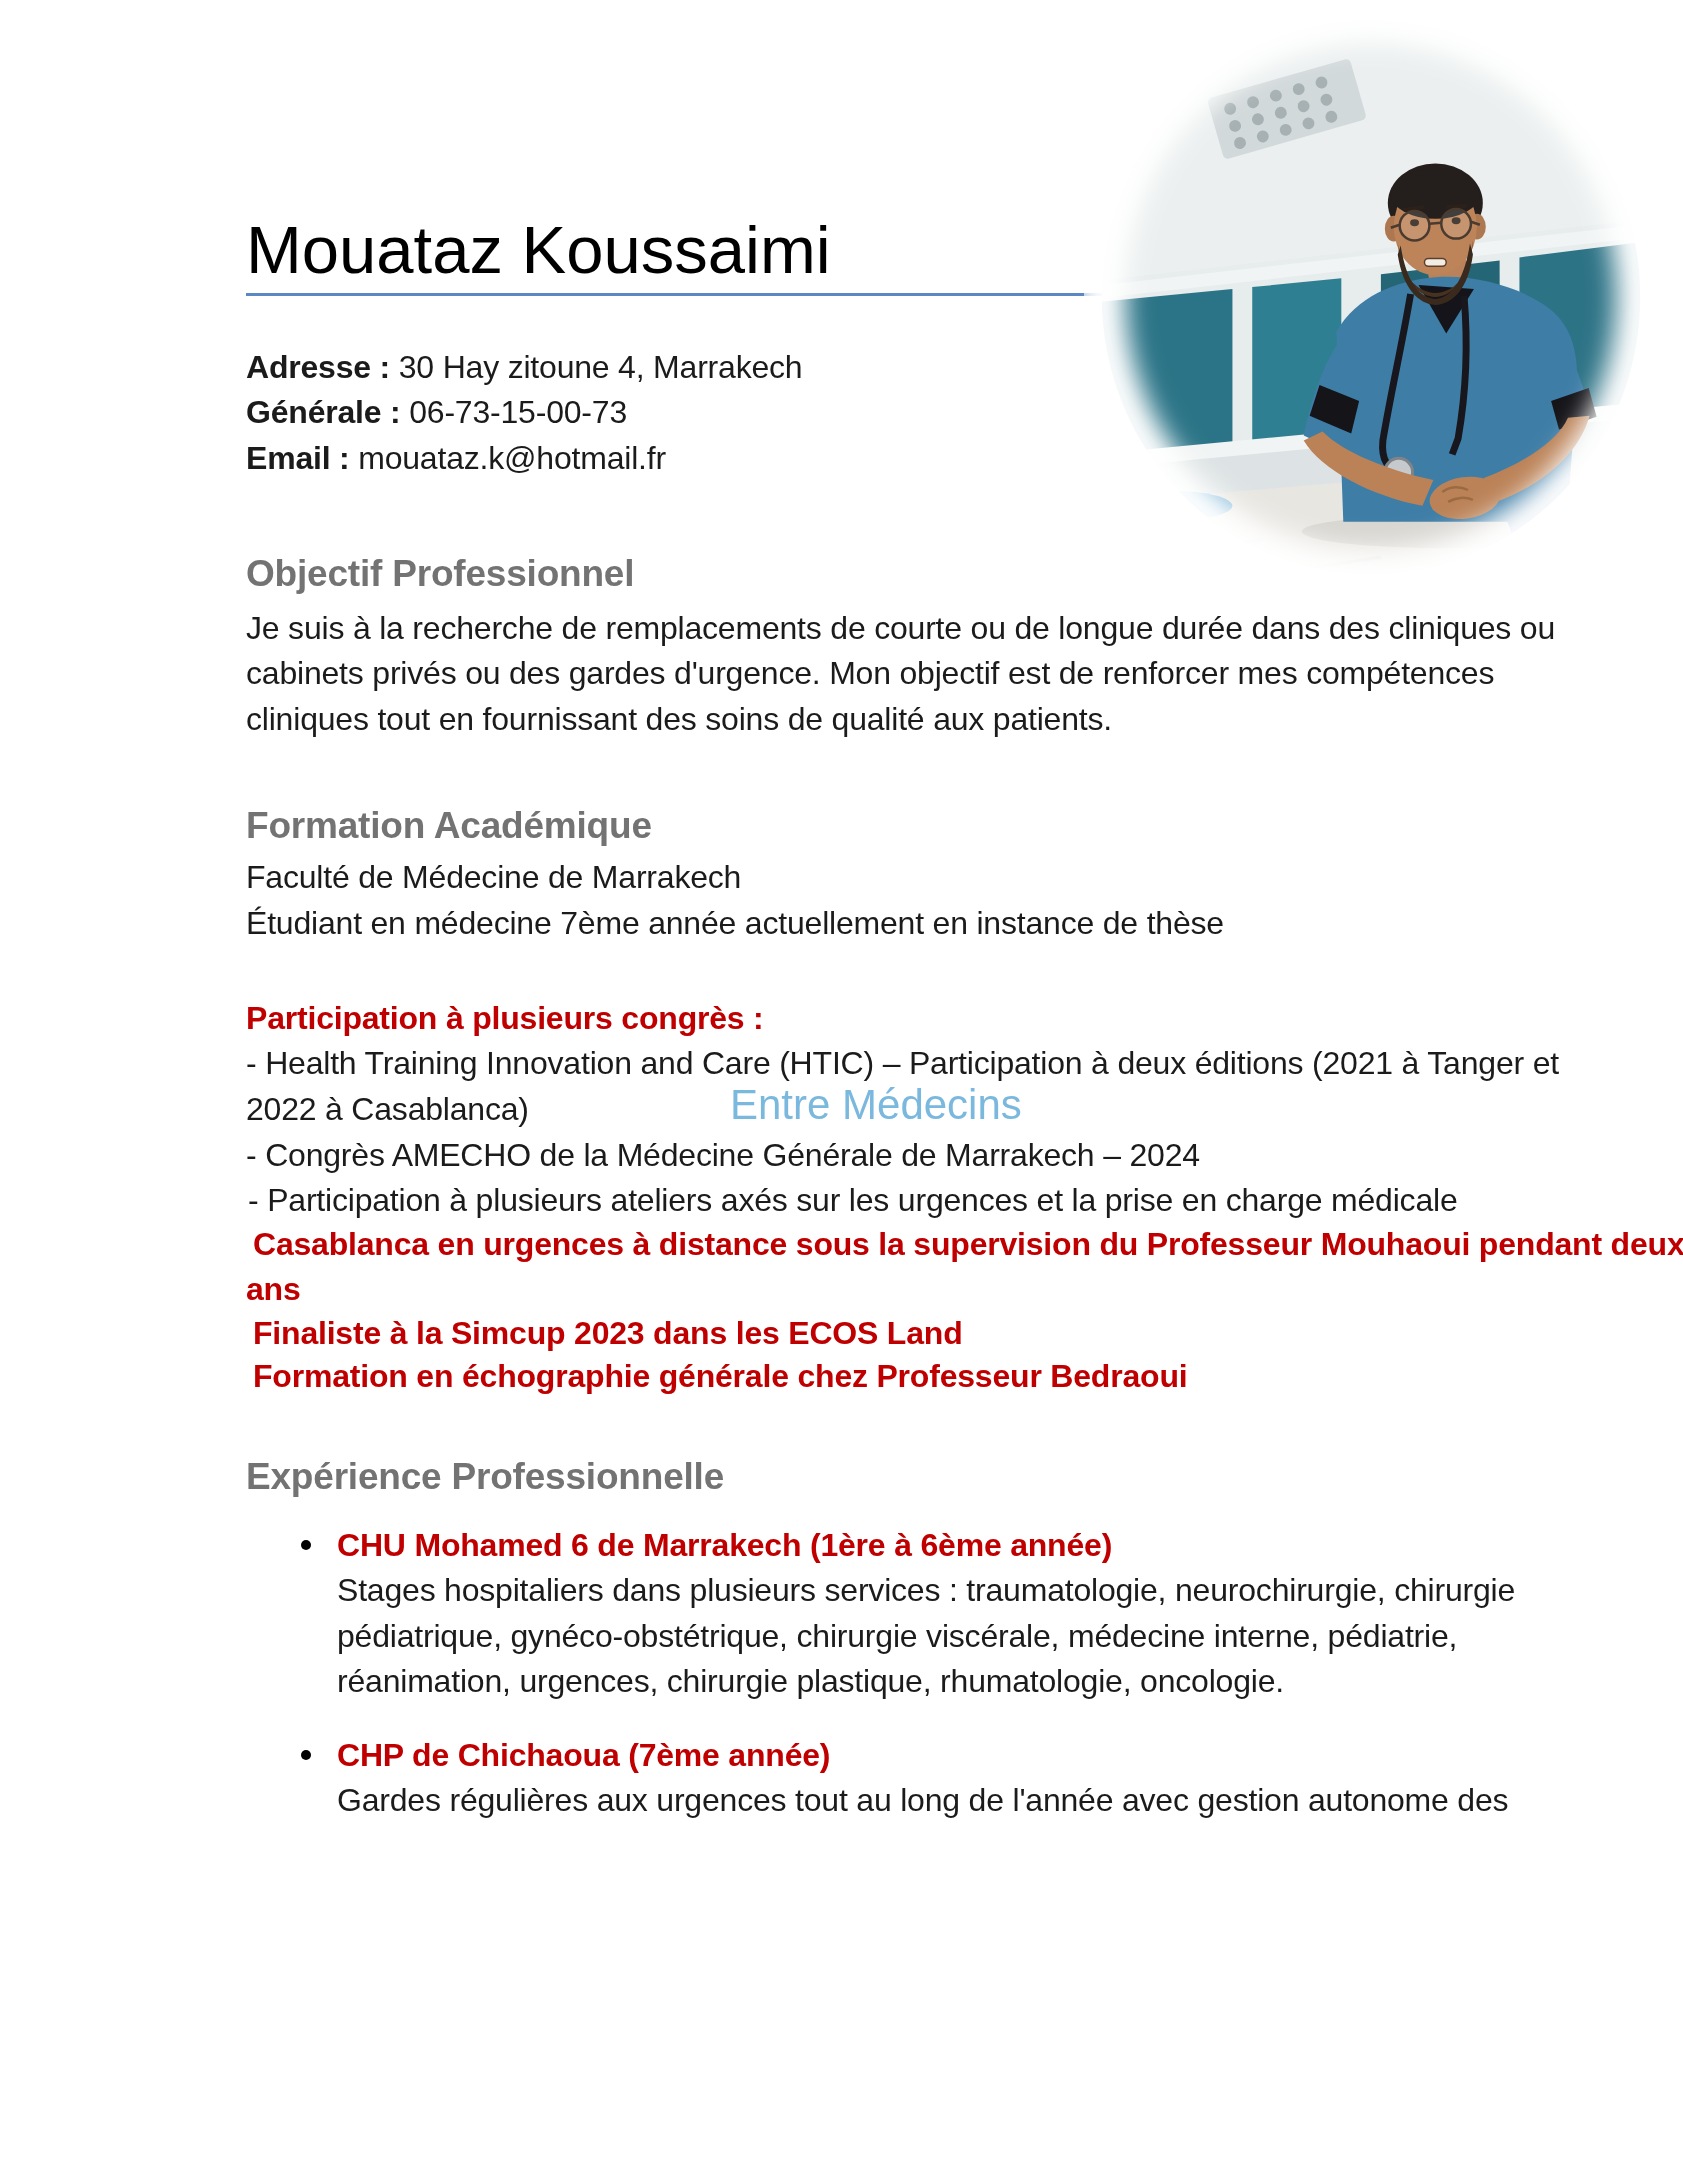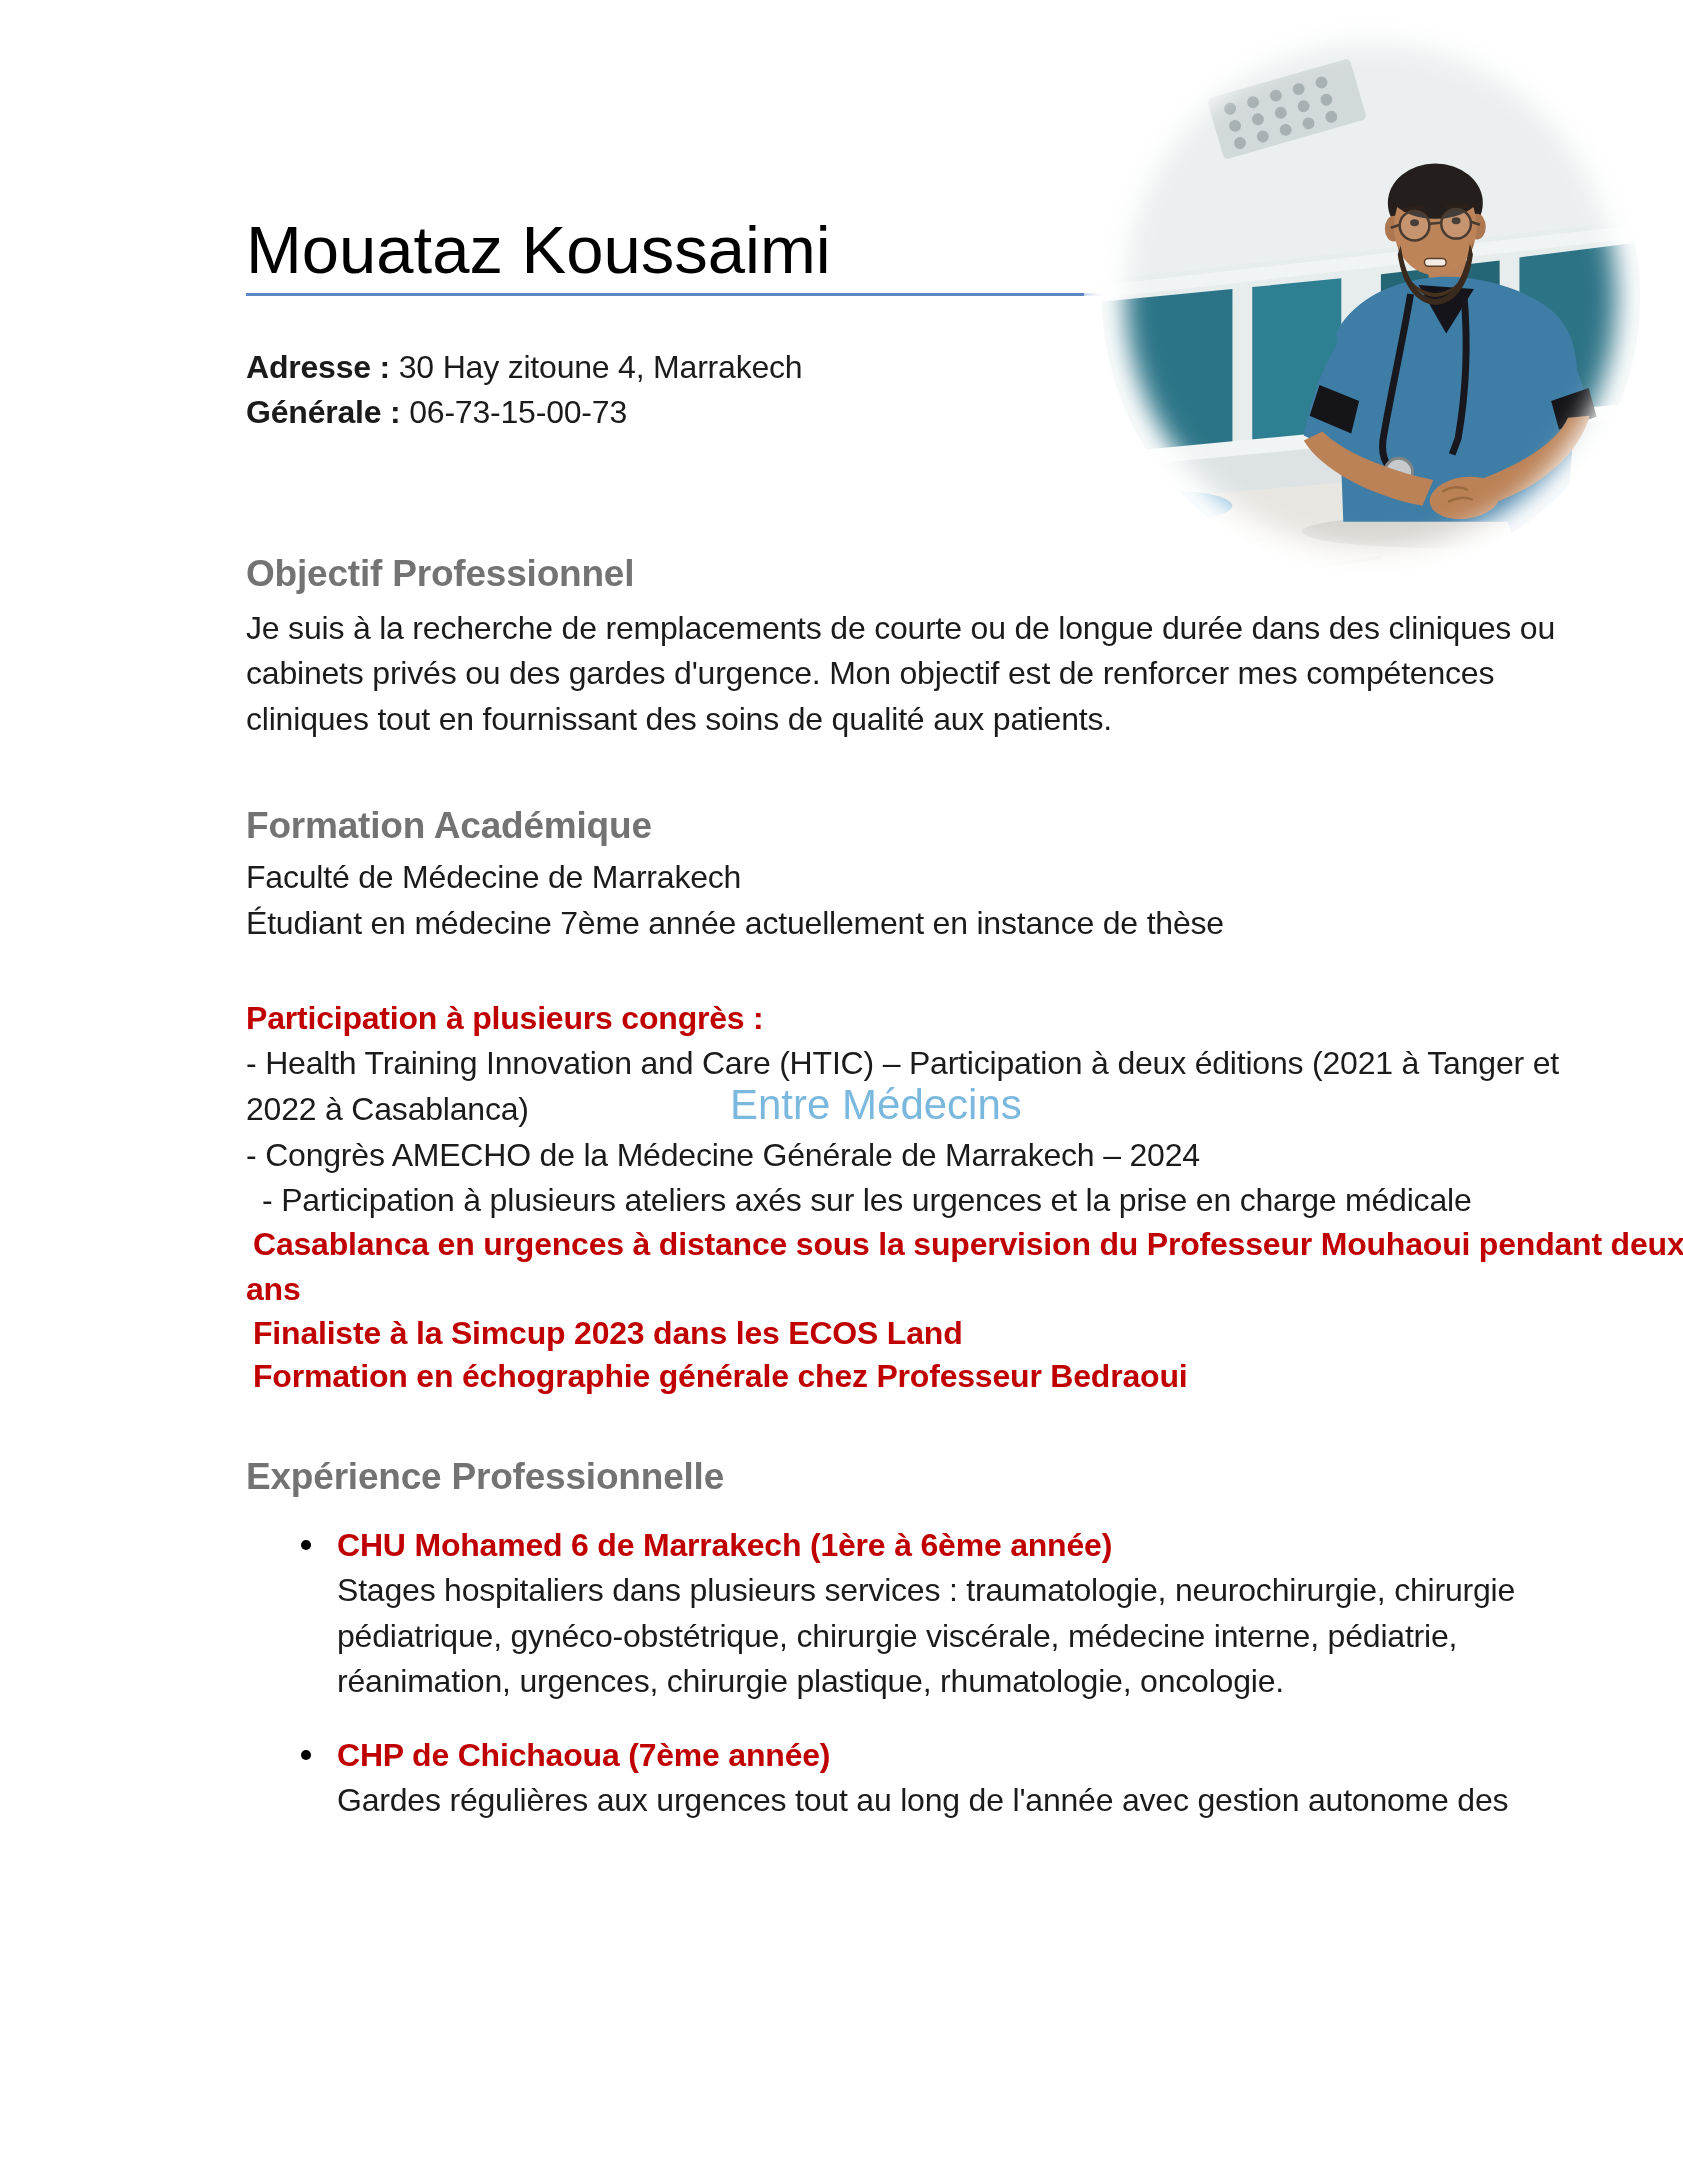--- a/index.html
+++ b/index.html
@@ -71,36 +71,40 @@
   <div class="title-rule"></div>
 
   <div class="ln" style="left:246px;top:347px;">
     <span class="bold">Adresse : </span>
     <span>30 Hay zitoune 4, Marrakech</span>
   </div>
   <div class="ln" style="left:246px;top:392px;">
     <span class="bold">Générale : </span>
     <span>06-73-15-00-73</span>
   </div>
+  <div class="ln" style="left:246px;top:438px;">
+    <span class="bold">Email : </span>
+    <span>mouataz.k@hotmail.fr</span>
+  </div>
 
   <div class="heading" style="left:246px;top:552px;">Objectif Professionnel</div>
   <div class="ln" style="left:246px;top:608px;">Je suis à la recherche de remplacements de courte ou de longue durée dans des cliniques ou</div>
   <div class="ln" style="left:246px;top:653px;">cabinets privés ou des gardes d'urgence. Mon objectif est de renforcer mes compétences</div>
   <div class="ln" style="left:246px;top:699px;">cliniques tout en fournissant des soins de qualité aux patients.</div>
 
   <div class="heading" style="left:246px;top:804px;">Formation Académique</div>
   <div class="ln" style="left:246px;top:857px;">Faculté de Médecine de Marrakech</div>
   <div class="ln" style="left:246px;top:903px;">Étudiant en médecine 7ème année actuellement en instance de thèse</div>
 
   <div class="ln red" style="left:246px;top:998px;">Participation à plusieurs congrès :</div>
   <div class="ln" style="left:246px;top:1043px;">- Health Training Innovation and Care (HTIC) – Participation à deux éditions (2021 à Tanger et</div>
   <div class="ln" style="left:246px;top:1089px;">2022 à Casablanca)</div>
   <div class="watermark">Entre Médecins</div>
   <div class="ln" style="left:246px;top:1135px;">- Congrès AMECHO de la Médecine Générale de Marrakech – 2024</div>
-  <div class="ln" style="left:262px;top:1180px;">- Participation à plusieurs ateliers axés sur les urgences et la prise en charge médicale</div>
+  <div class="ln" style="left:248px;top:1180px;">- Participation à plusieurs ateliers axés sur les urgences et la prise en charge médicale</div>
   <div class="ln red" style="left:253px;top:1224px;">Casablanca en urgences à distance sous la supervision du Professeur Mouhaoui pendant deux</div>
   <div class="ln red" style="left:246px;top:1269px;">ans</div>
   <div class="ln red" style="left:253px;top:1313px;">Finaliste à la Simcup 2023 dans les ECOS Land</div>
   <div class="ln red" style="left:253px;top:1356px;">Formation en échographie générale chez Professeur Bedraoui</div>
 
   <div class="heading" style="left:246px;top:1455px;">Expérience Professionnelle</div>
 
   <div class="bullet-dot" style="left:301px;top:1540px;"></div>
   <div class="ln red" style="left:337px;top:1525px;">CHU Mohamed 6 de Marrakech (1ère à 6ème année)</div>
   <div class="ln" style="left:337px;top:1570px;">Stages hospitaliers dans plusieurs services : traumatologie, neurochirurgie, chirurgie</div>

